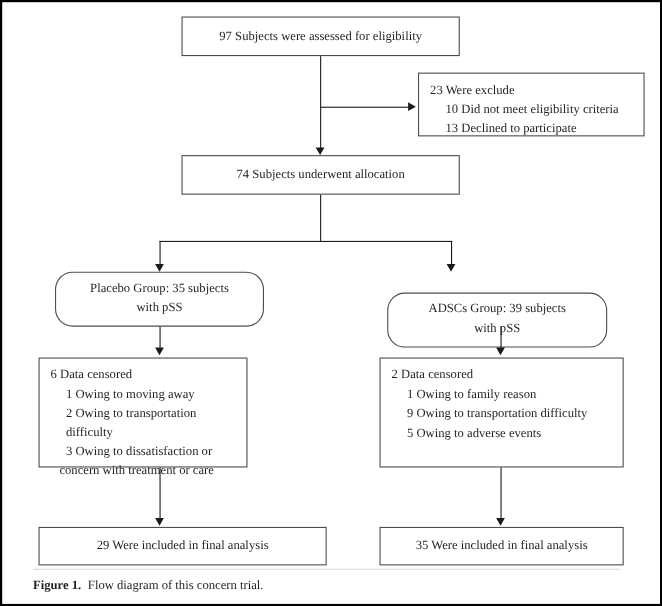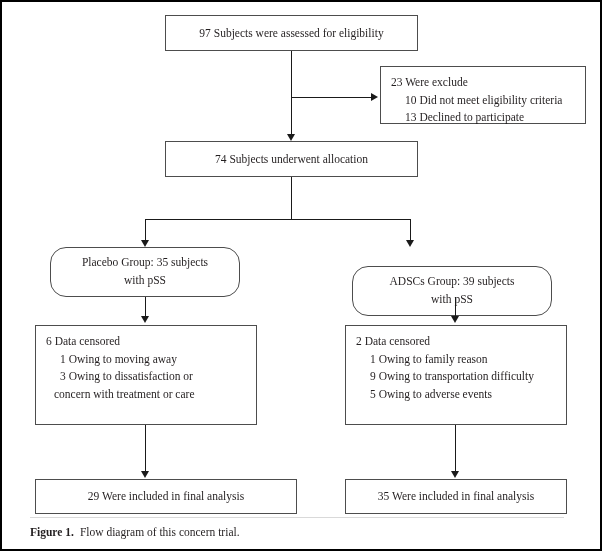--- a/index.html
+++ b/index.html
@@ -149,23 +149,24 @@
     <div class="box two-line" style="left:350px; top:245px; width:200px; height:50px;margin-top:19px;">
       <div>ADSCs Group: 39 subjects</div>
       <div>with pSS</div>
     </div>
 
     <div class="vline" style="left:143px; top:295px; height:21px;"></div>
     <div class="arrow-down" style="left:139px; top:314px;"></div>
     <div class="vline" style="left:453px; top:295px; height:21px;"></div>
     <div class="arrow-down" style="left:449px; top:314px;"></div>
 
-    <div class="box leftpad" style="left:33px; top:323px; width:222px; height:100px;">
+    <div class="box leftpad" style="left:33px; top:323px; width:190px; height:100px;">
       <div class="l1">6 Data censored</div>
       <div class="sub">1 Owing to moving away</div>
+      <div class="sub">2 Owing to transportation difficulty</div>
       <div class="sub">3   Owing   to   dissatisfaction   or</div>
       <div class="sub cont">concern with treatment or care</div>
     </div>
 
     <div class="box leftpad" style="left:343px; top:323px; width:222px; height:100px;">
       <div class="l1">2 Data censored</div>
       <div class="sub">1 Owing to family reason</div>
       <div class="sub">9 Owing to transportation difficulty</div>
       <div class="sub">5 Owing to adverse events</div>
     </div>

